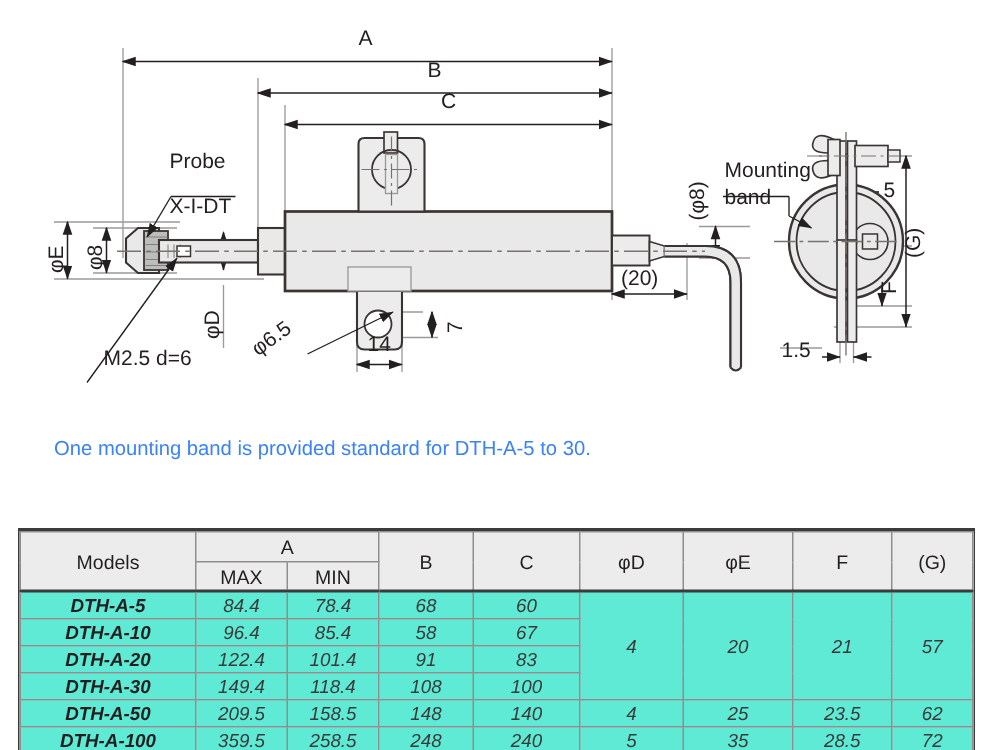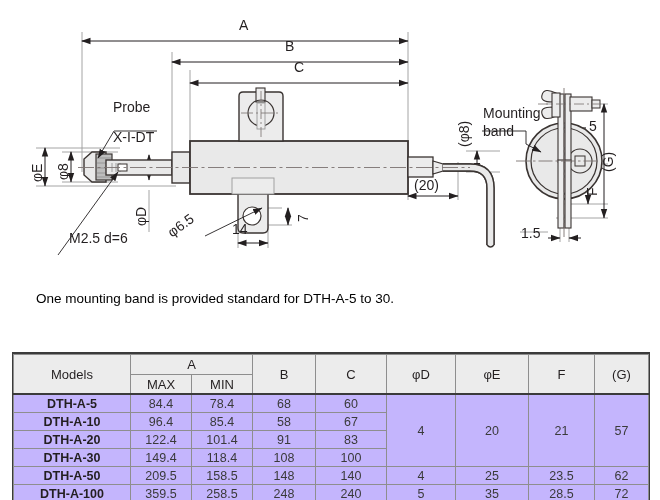--- a/index.html
+++ b/index.html
@@ -48,21 +48,21 @@
     transform-origin: left top;
   }
 
   
   #notes {
     position: absolute;
     left: 36px;
     top: 289px;
     font-size: 13.5px;
     line-height: 1.42;
-    color: #000000;
+    color: #3b82f6;
   }
 
   
   #spec-table-wrap {
     position: absolute;
     left: 12px;
     top: 352px;
     width: 636px;
   }
   table.spec {
@@ -83,21 +83,21 @@
     color: #231f20;
     font-size: 13px;
   }
   table.spec thead tr:first-child th { height: 19px; }
   table.spec thead tr:nth-child(2) th { height: 18px; }
   table.spec td.model {
     font-weight: bold;
     color: #231f20;
     font-size: 12.5px;
   }
-  table.spec tbody td { background: #c4b5fd; }
+  table.spec tbody td { background: #5eead4; font-style: italic; }
   
   #spec-table-wrap {
     border-top: 2.5px solid #3b3b3b;
     border-bottom: 2.5px solid #3b3b3b;
     border-left: 1.5px solid #3b3b3b;
     border-right: 1.5px solid #3b3b3b;
   }
   table.spec thead { border-bottom: 2px solid #3b3b3b; }
   table.spec thead tr:last-child th { border-bottom: 2px solid #3b3b3b; }
   .col-models { width: 116px; }
@@ -307,21 +307,21 @@
   <div class="dim-label rot90" style="left:56px; top:180px;">φ8</div>
   <div class="dim-label rot90" style="left:134px; top:226px;">φD</div>
 
   <div class="dim-label" style="left:113px; top:100px;">Probe</div>
   <div class="dim-label" style="left:113px; top:130px;">X-I-DT</div>
 
   <div class="dim-label" style="left:69px; top:231px;">M2.5 d=6</div>
 
   <div class="dim-label rot-diag" style="left:165px; top:228px;">φ6.5</div>
 
-  <div class="dim-label" style="left:232px; top:222px;">14</div>
+  <div class="dim-label" style="left:245px; top:222px;">14</div>
   <div class="dim-label rot90" style="left:296px; top:222px;">7</div>
 
   <div class="dim-label" style="left:414px; top:178px;">(20)</div>
 
   <div class="dim-label rot90" style="left:457px; top:147px;">(φ8)</div>
 
   <div class="dim-label" style="left:483px; top:106px;">Mounting</div>
   <div class="dim-label" style="left:483px; top:124px;">band</div>
 
   <div class="dim-label" style="left:589px; top:119px;">5</div>

